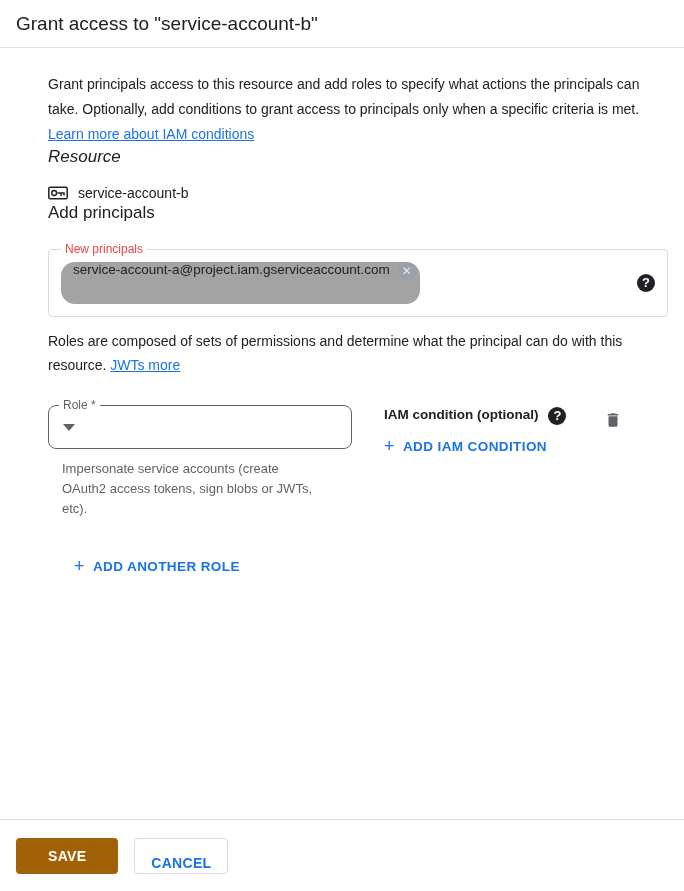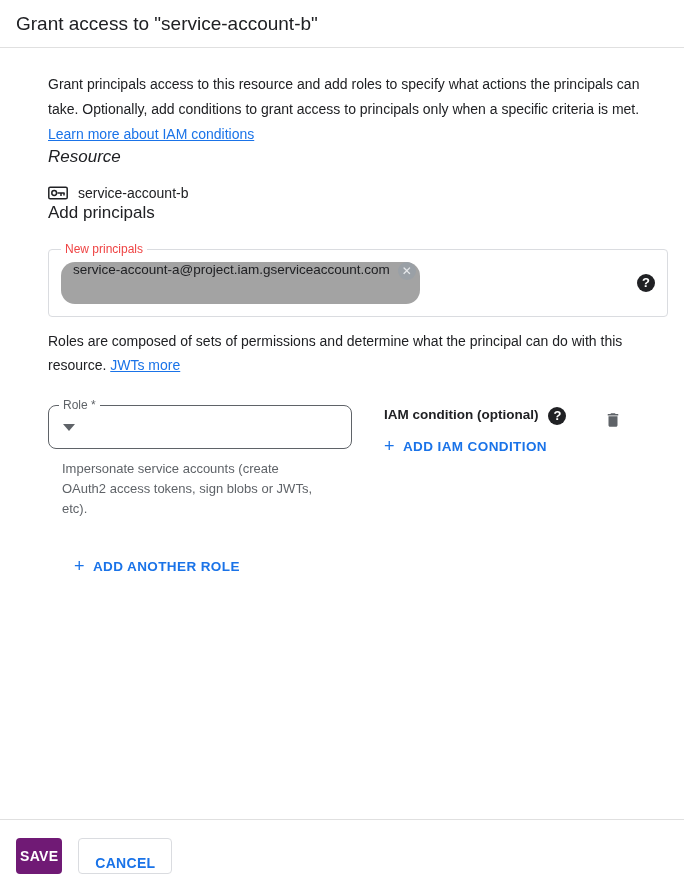--- a/index.html
+++ b/index.html
@@ -243,26 +243,26 @@
     width: 684px;
     border-top: 1px solid #e0e0e0;
     padding: 16px;
     display: flex;
     align-items: center;
     gap: 16px;
     background: #fff;
     height: 72px;
   }
   .btn-save {
-    background: #701a75;
+    background: #a16207;
     color: #fff;
     border: none;
     border-radius: 4px;
     height: 36px;
-    padding: 0 4px;
+    padding: 0 32px;
     font-size: 14px;
     font-weight: bold;
     letter-spacing: .3px;
     cursor: pointer;
     font-family: "Liberation Sans", sans-serif;
   }
   .btn-cancel {
     background: #fff;
     color: #1a73e8;
     border: 1px solid #dadce0;

